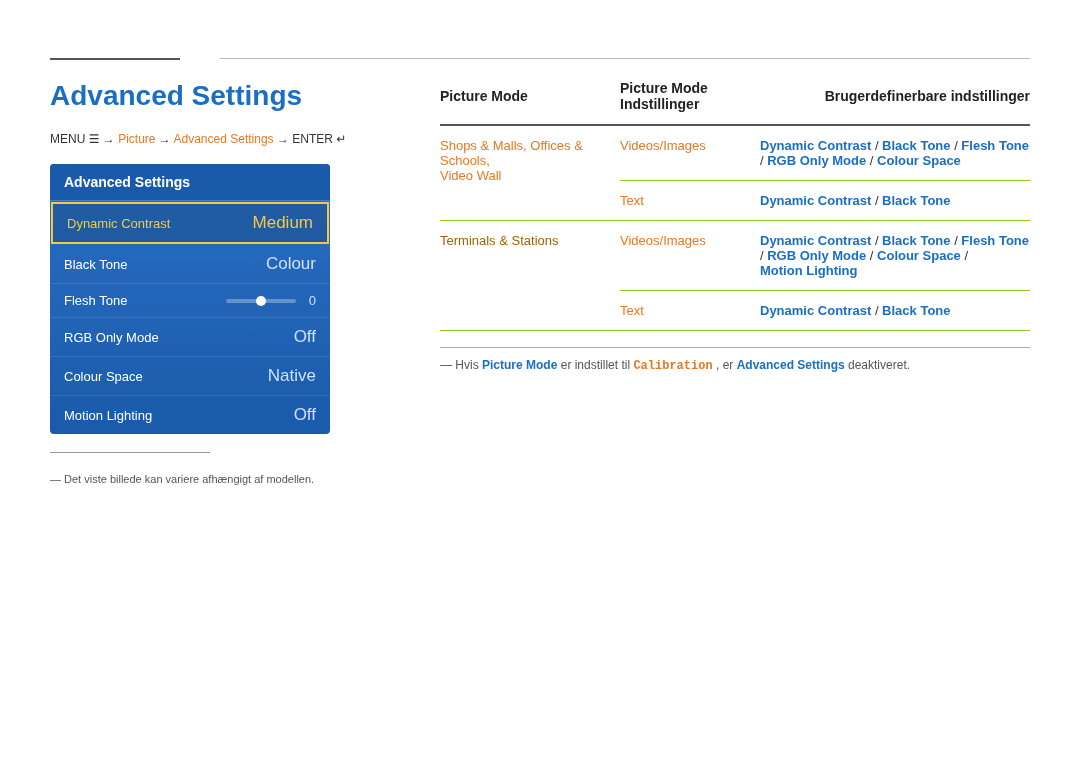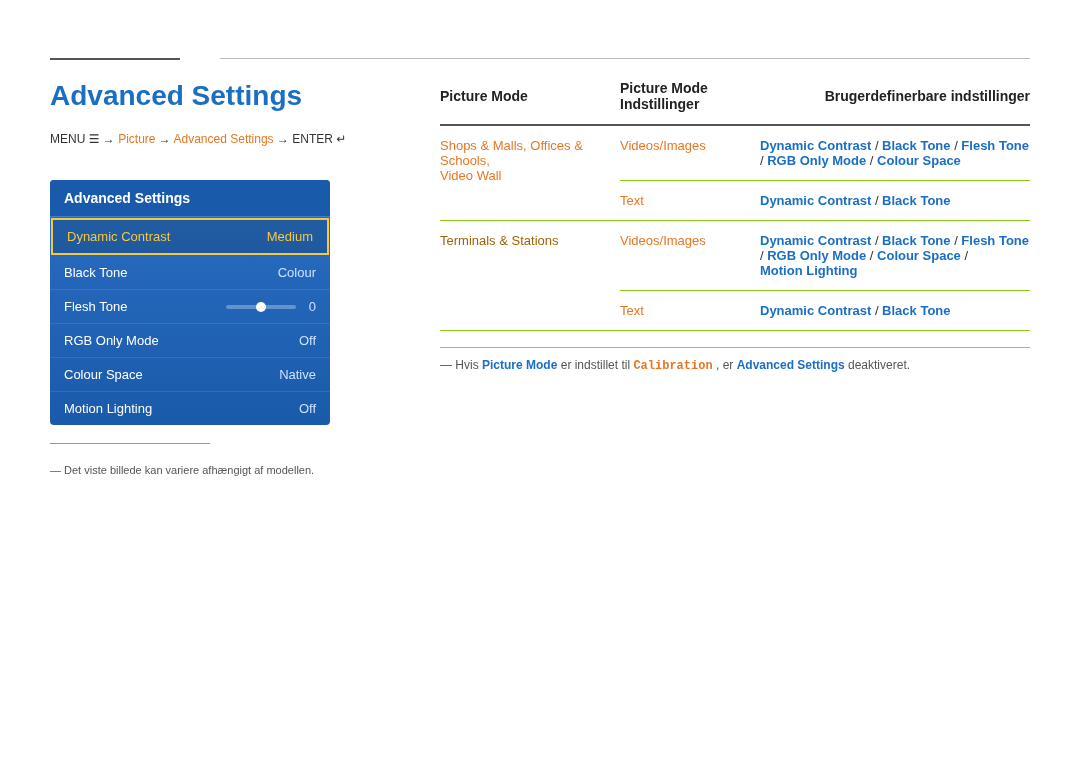--- a/index.html
+++ b/index.html
@@ -23,21 +23,21 @@
     .page-title {
       font-size: 28px;
       font-weight: bold;
       color: #1a6fc4;
       margin-bottom: 20px;
     }
 
     .breadcrumb {
       font-size: 12px;
       color: #333;
-      margin-bottom: 34px;
+      margin-bottom: 18px;
     }
 
     .breadcrumb span.orange {
       color: #e87722;
     }
 
     .menu-box {
       background: linear-gradient(180deg, #2a6fc4 0%, #1a5aaa 100%);
       border-radius: 4px;
       overflow: hidden;
@@ -71,21 +71,21 @@
 
     .menu-item.active .item-label {
       color: #f5c842;
     }
 
     .menu-item.active .item-value {
       color: #f5c842;
     }
 
     .item-label { font-size: 13px; }
-    .item-value { font-size: 13px; color: #cce0ff; }
+    .item-value { font-size: 17px; color: #cce0ff; }
 
     .flesh-tone-row {
       display: flex;
       justify-content: space-between;
       align-items: center;
       padding: 9px 14px;
       color: #fff;
       font-size: 13px;
       border-bottom: 1px solid rgba(255,255,255,0.1);
     }

